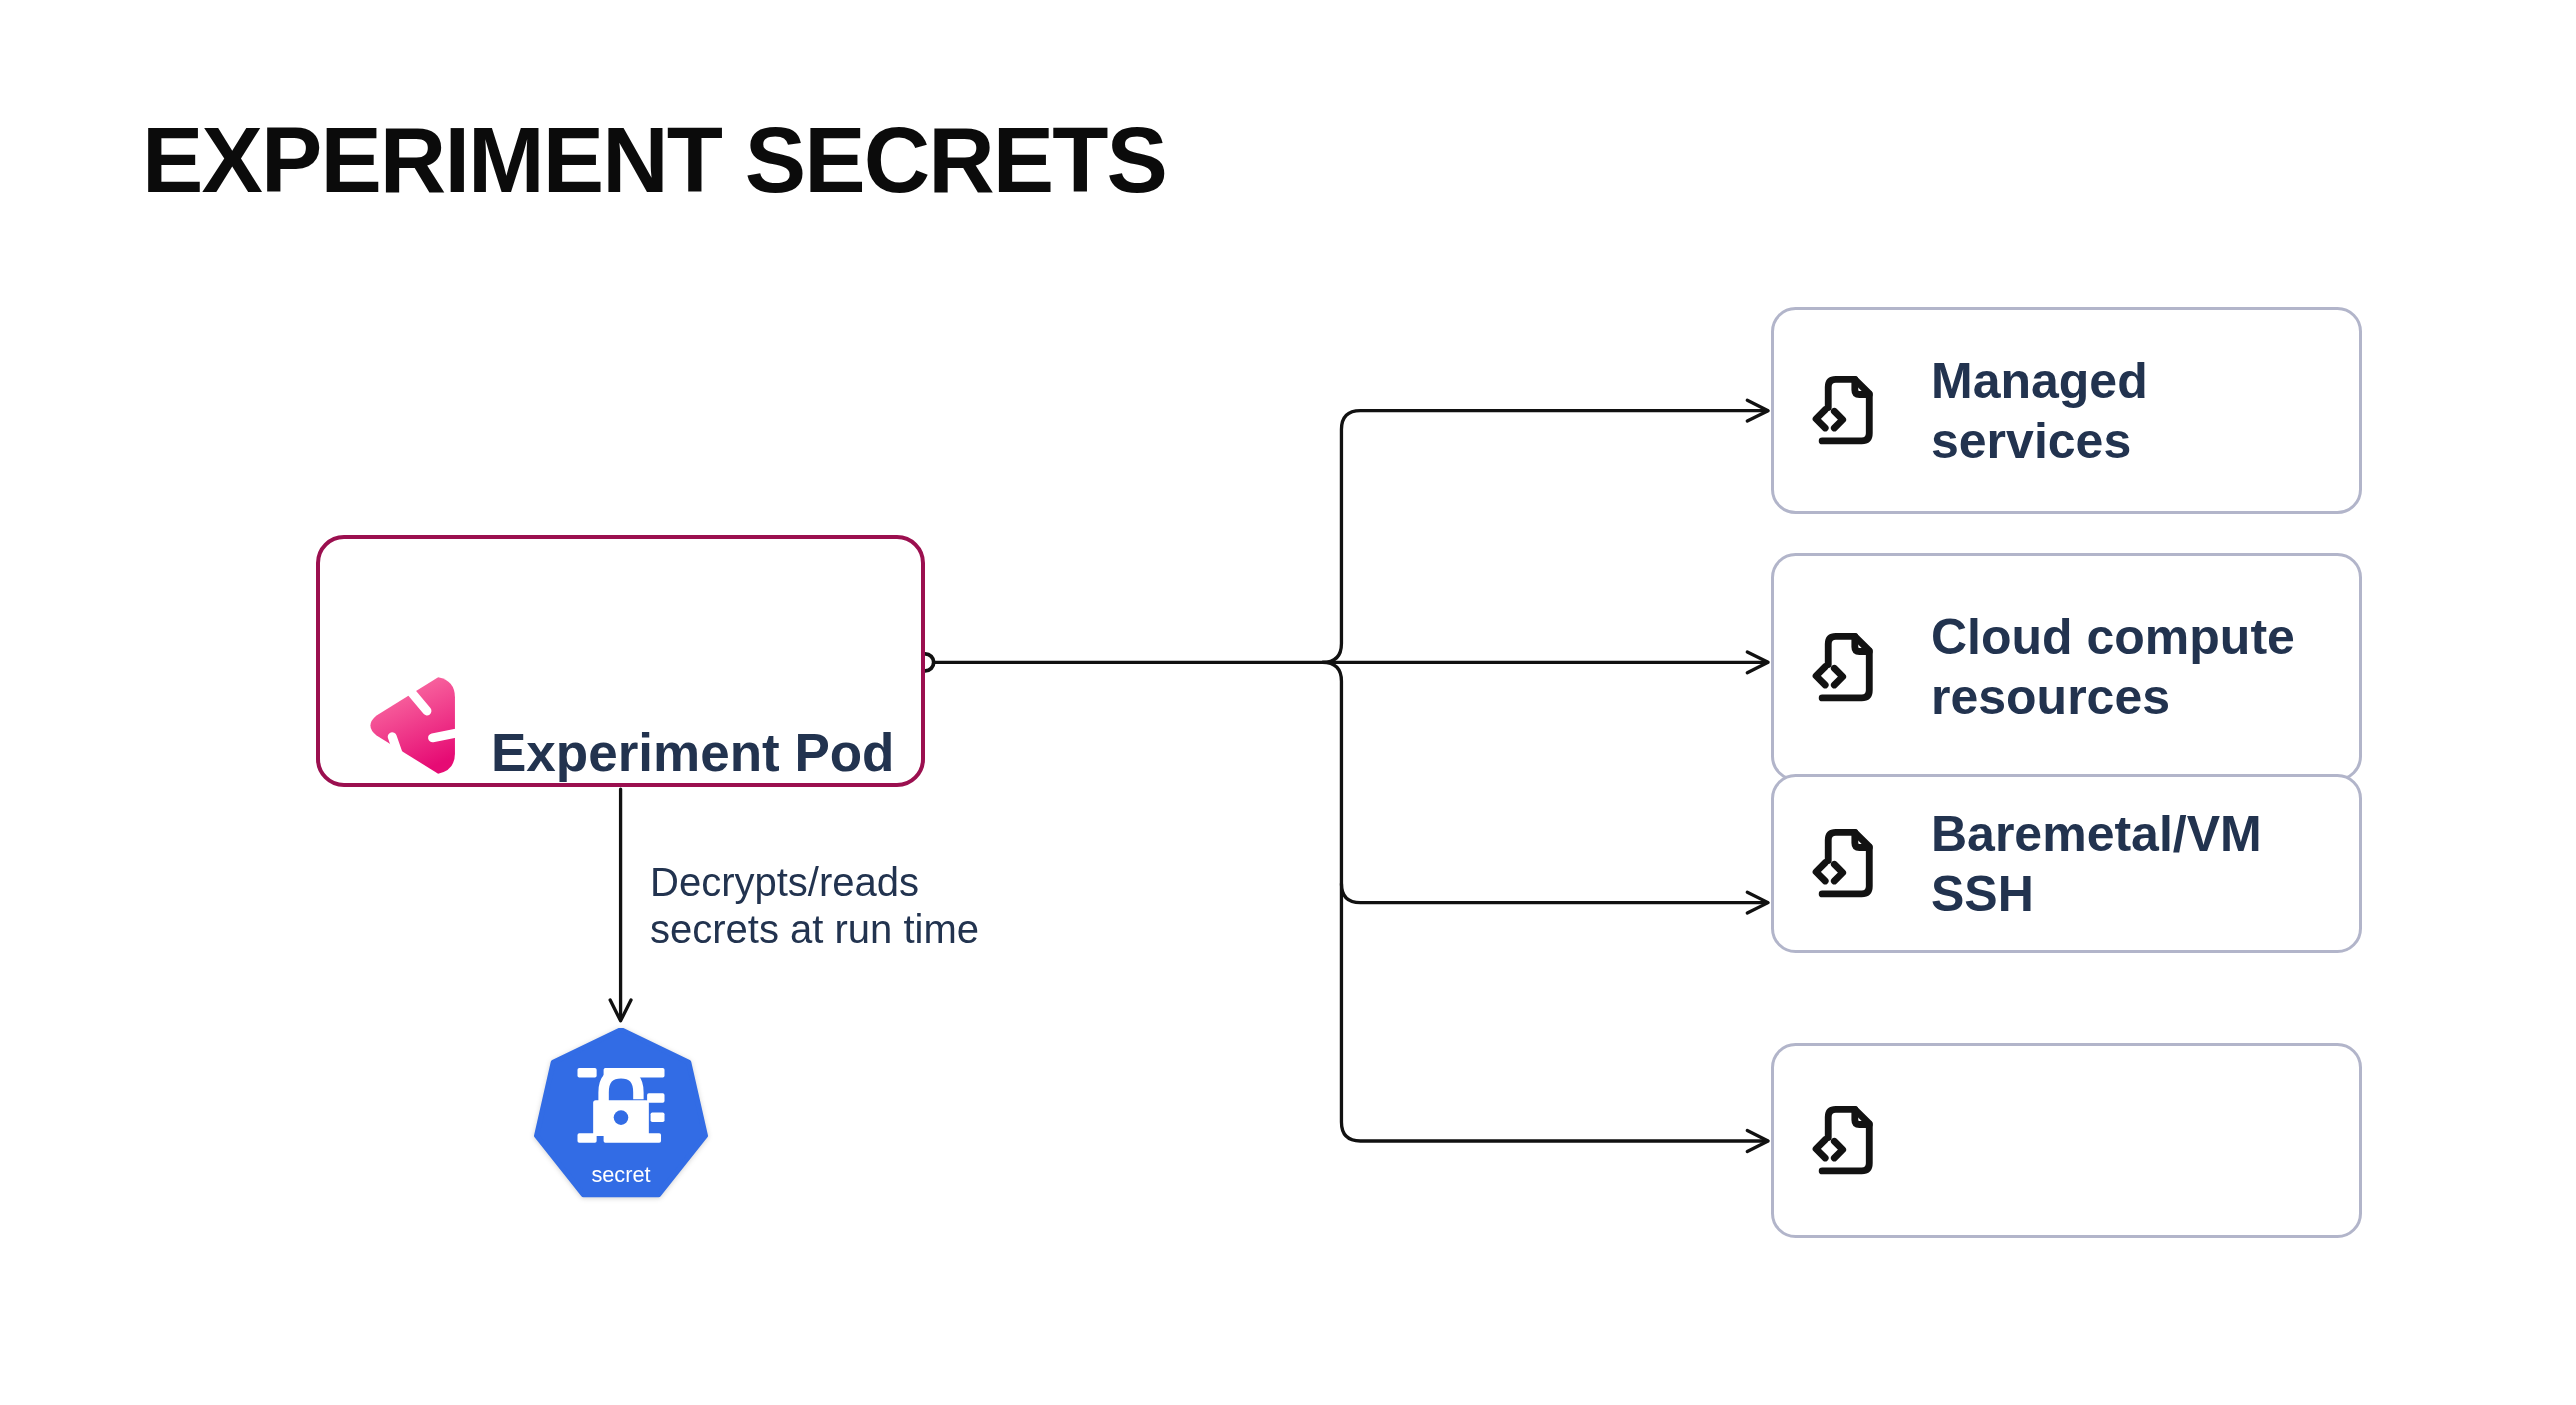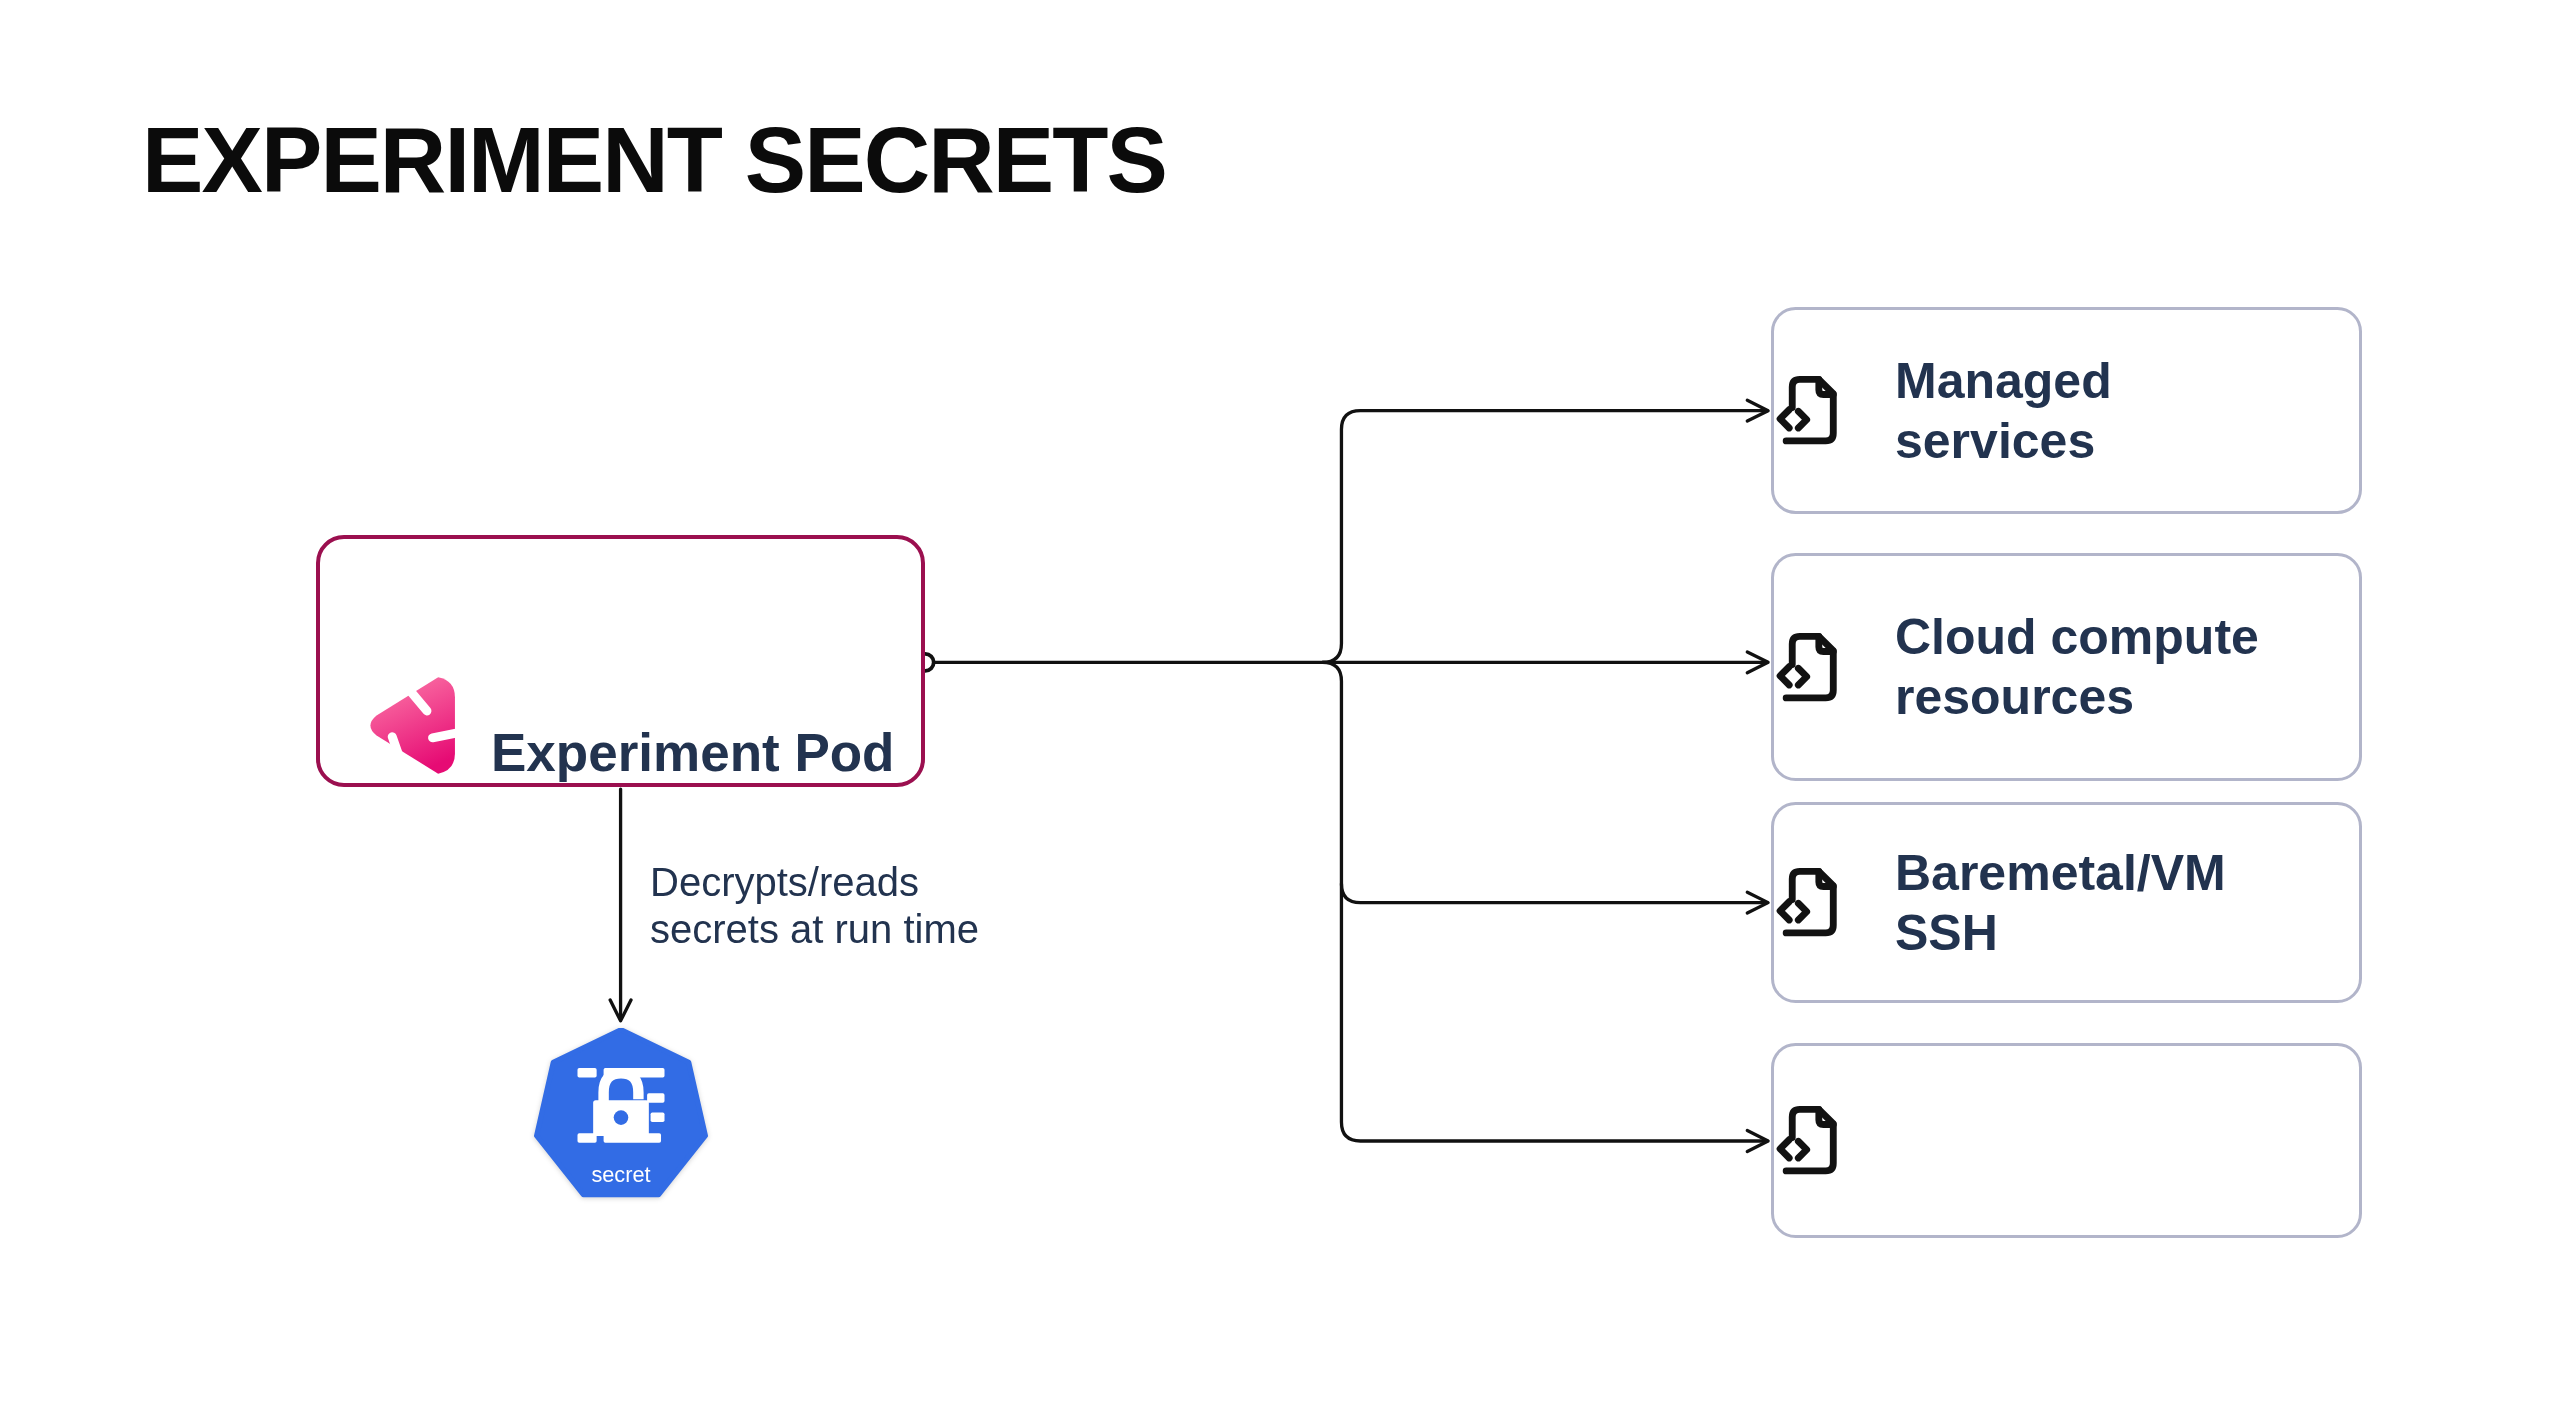--- a/index.html
+++ b/index.html
@@ -88,25 +88,26 @@
   .target-box {
     position: absolute;
     left: 1771px;
     width: 591px;
     box-sizing: border-box;
     background: #ffffff;
     border: 3.8px solid #B2B5CA;
     border-radius: 24.6px;
     display: flex;
     align-items: center;
+    padding-left: 36px;
     gap: 45px;
   }
   .target-box.t0 { top: 307px;  height: 207px; }
   .target-box.t1 { top: 553px;  height: 228px; }
-  .target-box.t2 { top: 802px;  height: 201px; }
+  .target-box.t2 { top: 774px;  height: 179px; }
   .target-box.t3 { top: 1043px; height: 195px; }
   .file-code-icon { width: 76px; height: 79px; flex: 0 0 auto; }
   .target-label {
     font-size: 50px;
     font-weight: 700;
     line-height: 60px;
     color: #22334F;
     white-space: nowrap;
   }
 </style>

